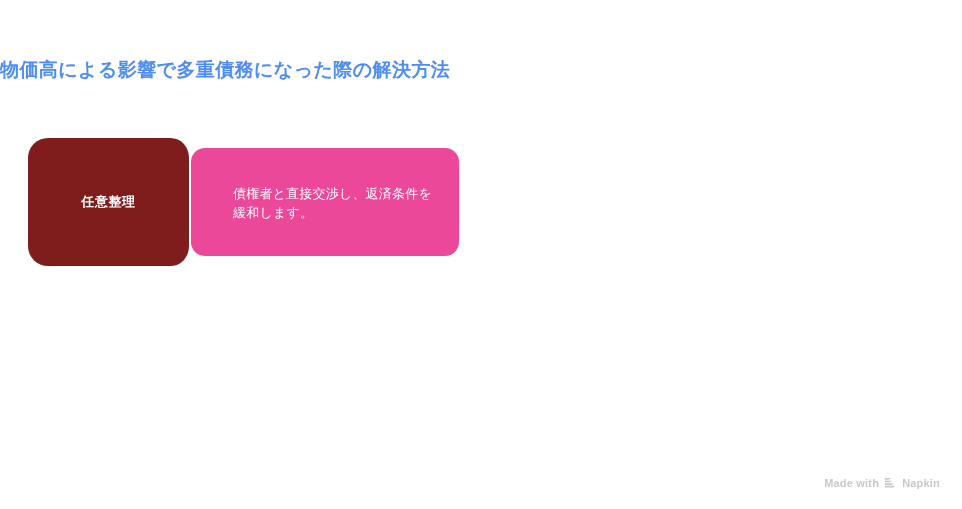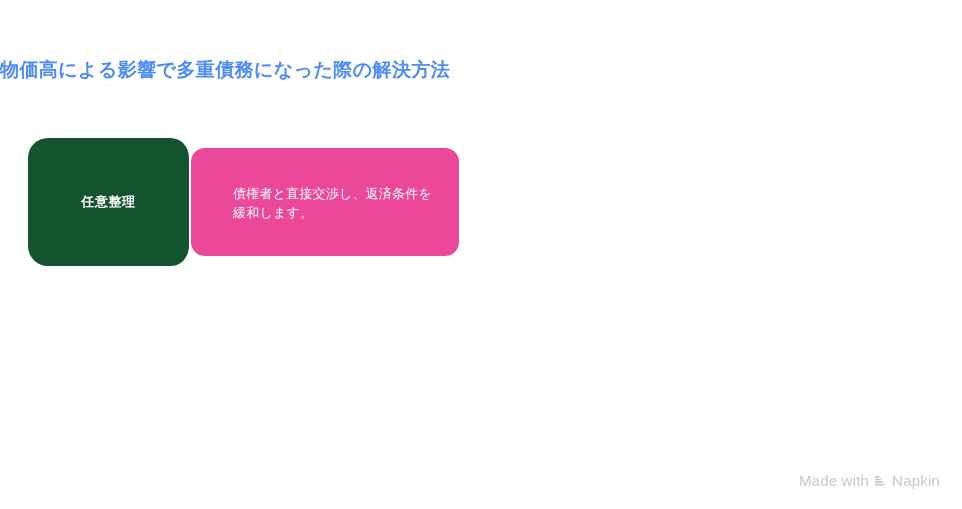--- a/index.html
+++ b/index.html
@@ -67,21 +67,21 @@
     letter-spacing: 0.2px;
   }
 
   
   .card-label {
     position: absolute;
     left: 0;
     top: 0;
     width: 163px;
     height: 128px;
-    background: #14532d;
+    background: #7f1d1d;
     border-radius: 20px;
     border-right: 2px solid #ffffff;
     box-sizing: border-box;
     display: flex;
     align-items: center;
     justify-content: center;
   }
 
   .card-label-text {
     font-size: 13px;
@@ -93,22 +93,23 @@
 
   
   .watermark {
     position: absolute;
     right: 22px;
     bottom: 20px;
     display: flex;
     align-items: center;
     gap: 5px;
     color: #c8c8c8;
-    font-size: 15px;
+    font-size: 11px;
     letter-spacing: 0.2px;
+    font-weight: bold;
   }
   .watermark-logo {
     display: block;
     width: 13px;
     height: 13px;
   }
 </style>
 </head>
 <body>
 

